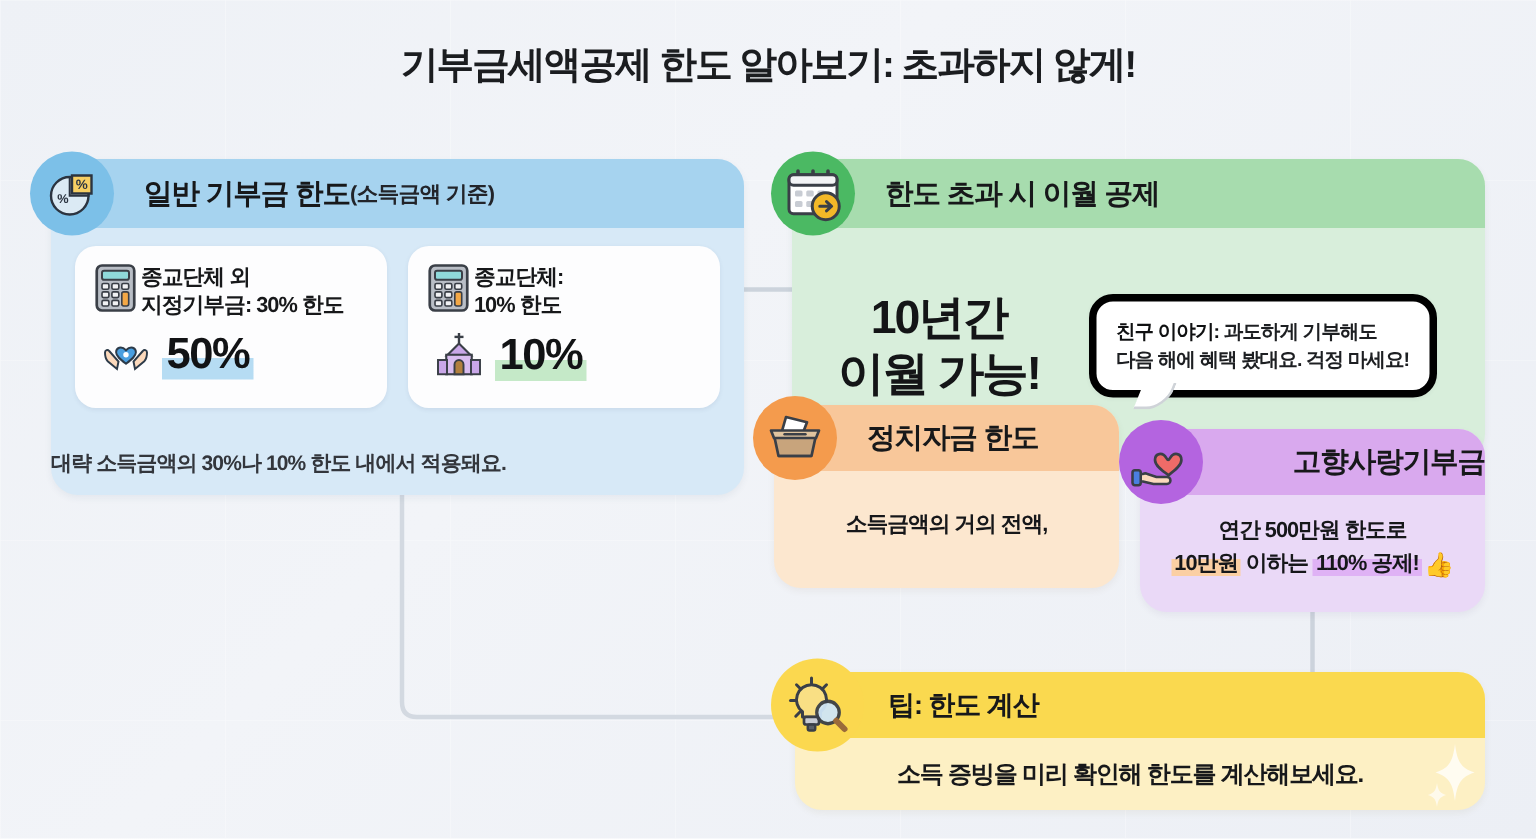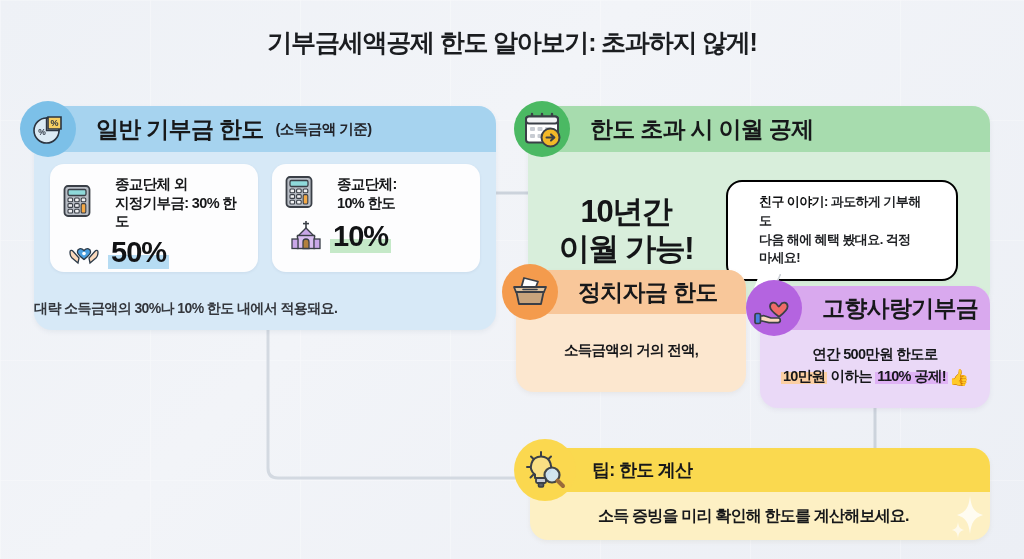--- a/index.html
+++ b/index.html
@@ -48,32 +48,32 @@
 
   .card-head {
     position: relative;
     display: flex;
     align-items: center;
     border-radius: 18px 18px 0 0;
     height: 46px;
     padding-left: 62px;
   }
   .card-head .head-title {
-    font-size: 23px;
+    font-size: 19px;
     font-weight: 800;
     color: #17181a;
     letter-spacing: -0.7px;
     white-space: nowrap;
   }
   .card-head .head-sub {
     font-size: 14.5px;
     font-weight: 600;
     color: #22242a;
     letter-spacing: -0.5px;
-    margin-left: 12px;
+    margin-left: 0;
     white-space: nowrap;
   }
 
   .badge {
     position: absolute;
     left: -14px;
     top: 50%;
     transform: translateY(-50%);
     width: 56px; height: 56px;
     border-radius: 50%;
@@ -98,21 +98,21 @@
     gap: 14px;
   }
   .sub-card {
     flex: 1;
     background: #fdfdfe;
     border-radius: 14px;
     padding: 11px 12px 10px 12px;
     box-shadow: 0 1px 3px rgba(50,70,100,.08);
     height: 108px;
   }
-  .sub-top { display: flex; align-items: center; gap: 23px; }
+  .sub-top { display: flex; align-items: center; gap: 2px; }
   .sub-label {
     font-size: 14.5px;
     font-weight: 800;
     color: #17181a;
     line-height: 1.28;
     letter-spacing: -0.65px;
   }
   .sub-bottom {
     display: flex;
     align-items: center;
@@ -162,23 +162,23 @@
     text-align: center;
     font-size: 31px;
     font-weight: 800;
     color: #141517;
     line-height: 1.18;
     letter-spacing: -1.4px;
   }
   .bubble {
     position: relative;
     background: #fff;
-    border: 2px solid #000000;
+    border: 5px solid #000000;
     border-radius: 16px;
-    padding: 11px 31px;
+    padding: 11px 13px;
     width: 232px;
     margin-left: 2px;
     box-shadow: 0 1px 3px rgba(60,70,90,.06);
   }
   .bubble::after {
     content: "";
     position: absolute;
     left: 28px; bottom: -13px;
     width: 20px; height: 16px;
     background: #fff;
@@ -206,21 +206,21 @@
   #card-political .card-head { background: #f8c79a; height: 44px; }
   #card-political .badge { background: #f49b4d; }
 
   
   #card-hometown {
     left: 760px; top: 286px;
     width: 230px; height: 122px;
     background: #ead9f7;
     box-shadow: 0 2px 5px rgba(90,60,120,.07);
   }
-  #card-hometown .card-head { background: #d9a9ee; height: 44px; }
+  #card-hometown .card-head { background: #d9a9ee; height: 44px; justify-content: flex-end; }
   #card-hometown .badge { background: #b464e0; }
 
   .small-body {
     position: absolute;
     top: 46px; left: 8px; right: 8px; bottom: 6px;
     display: flex; flex-direction: column;
     align-items: center; justify-content: center;
     text-align: center;
     font-size: 14.5px;
     font-weight: 800;

